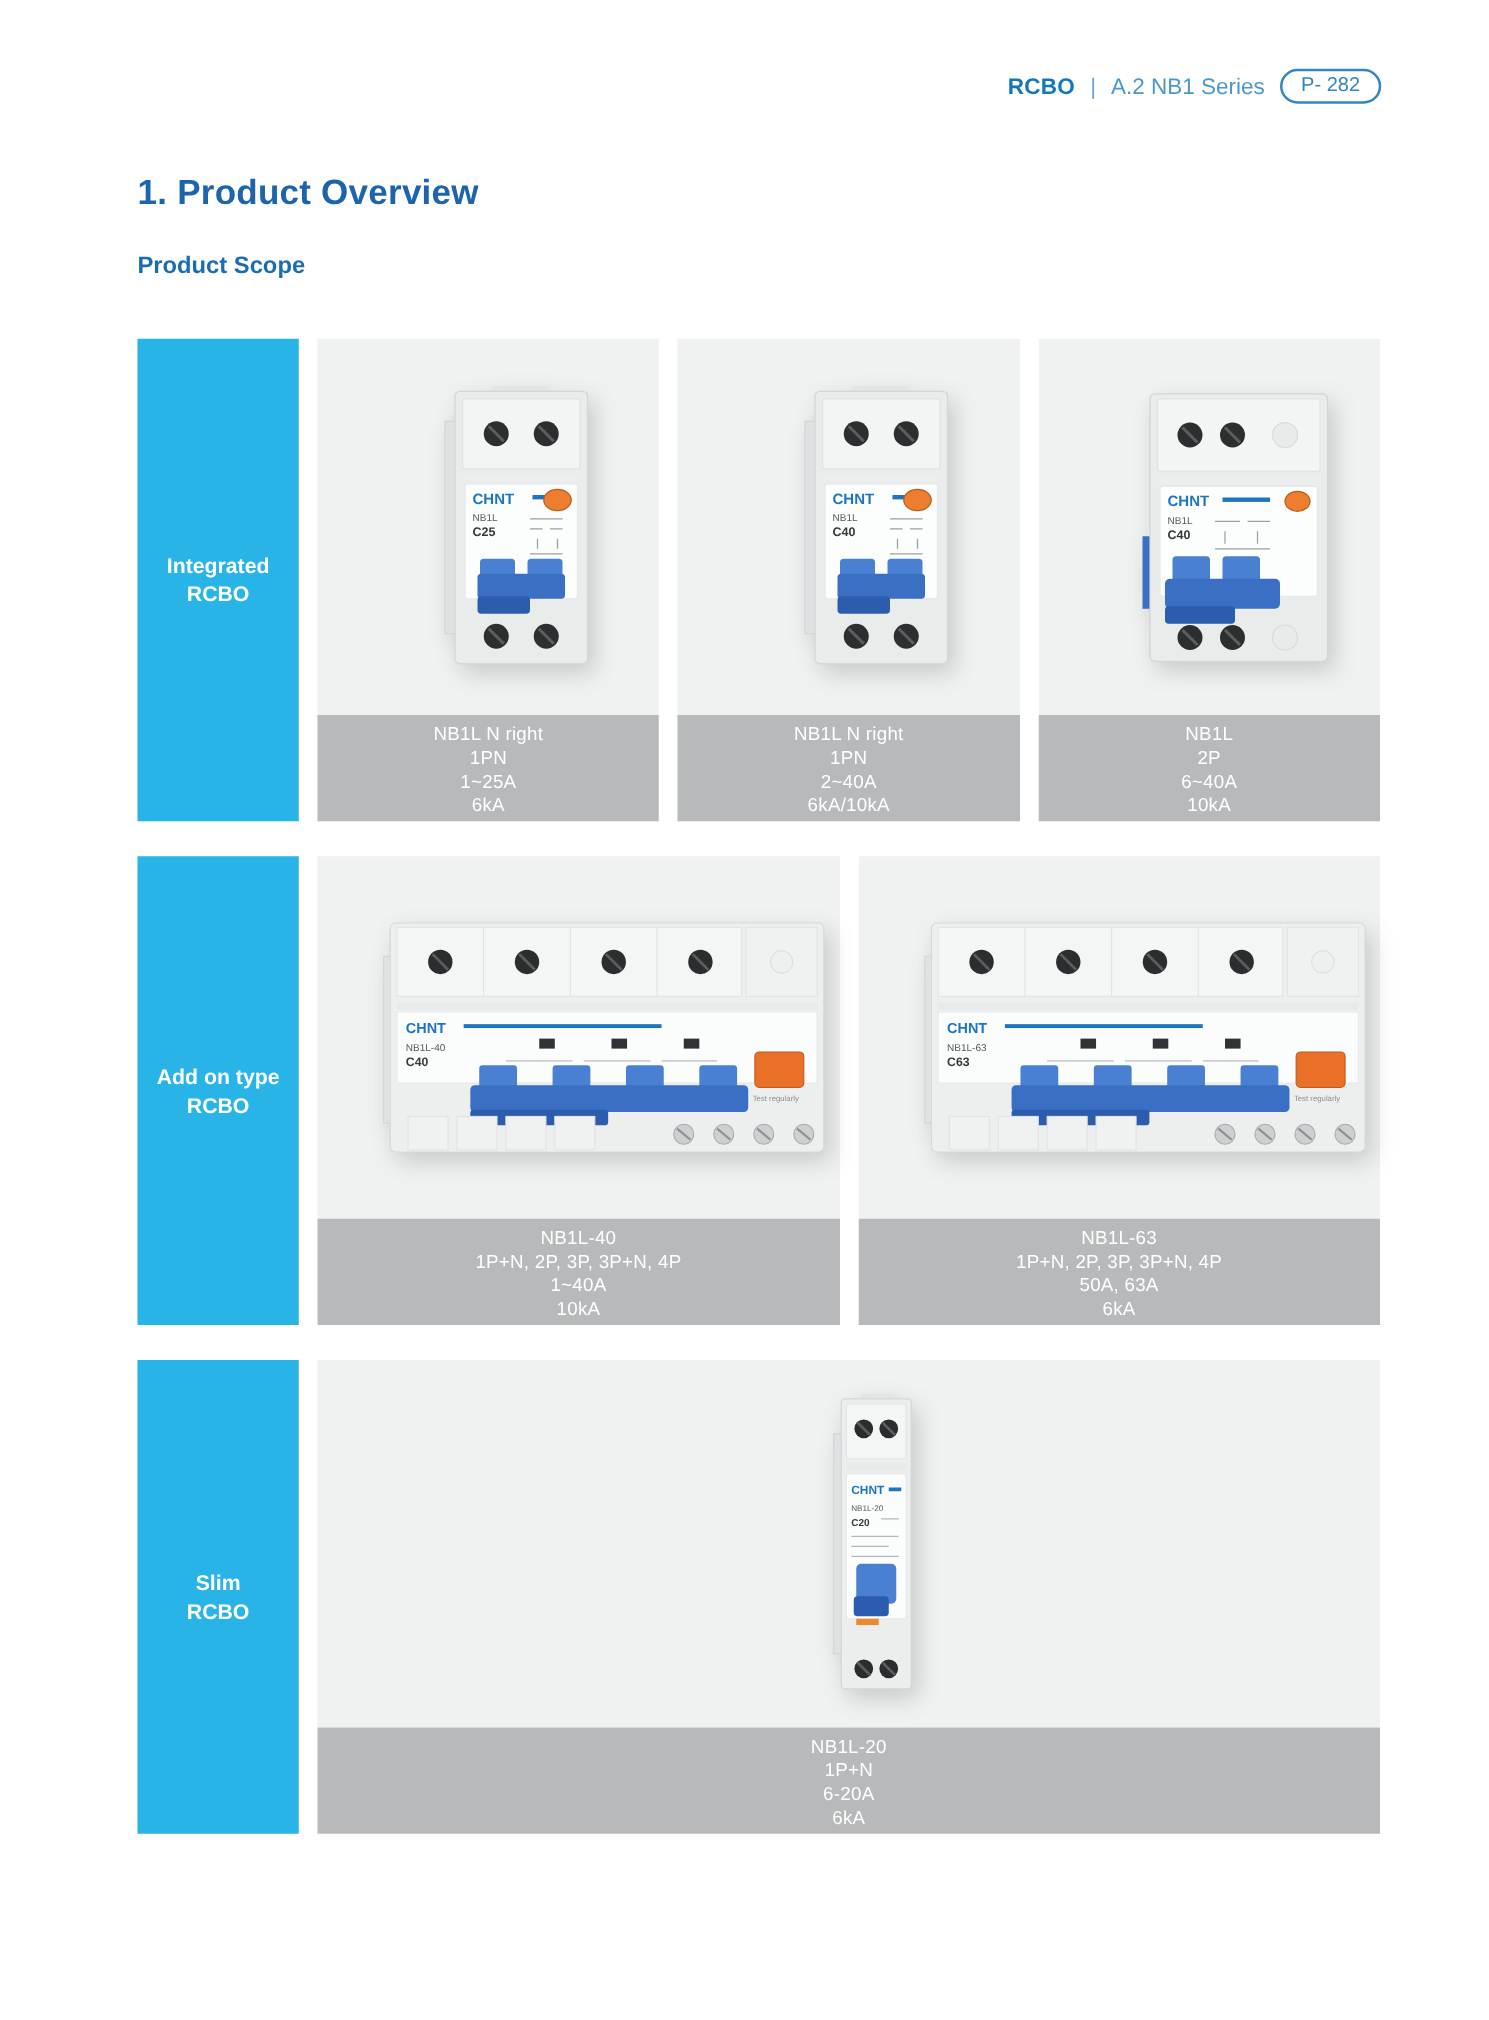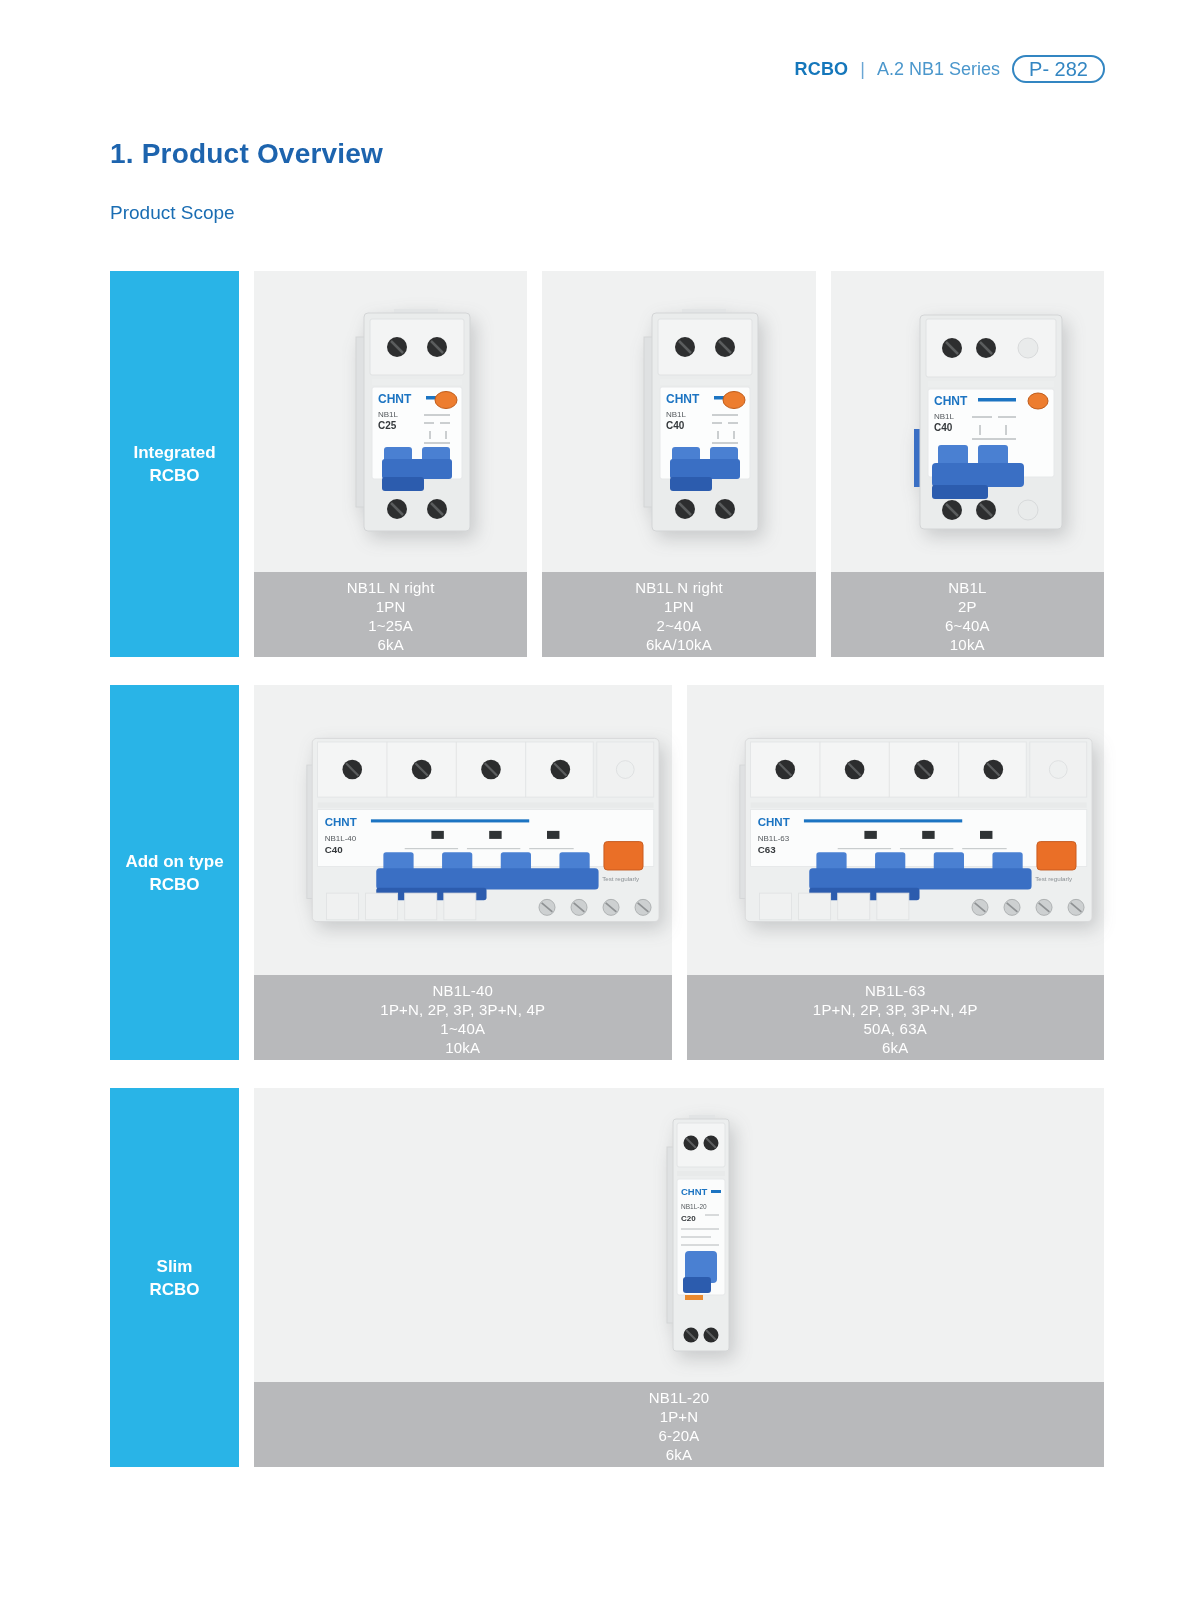--- a/index.html
+++ b/index.html
@@ -4,26 +4,26 @@
 <style>
   html,body{margin:0;padding:0;background:#ffffff;}
   body{font-family:"Liberation Sans", sans-serif;}
   .page{position:relative;width:1191px;height:1616px;background:#ffffff;overflow:hidden;margin:0 auto;}
 
   
   .page-header{position:absolute;top:55px;right:86px;display:flex;align-items:center;gap:12px;}
   .hdr-category{color:#1577bb;font-weight:bold;font-size:18px;letter-spacing:.2px;}
   .hdr-divider{color:#6aa6d4;font-size:18px;font-weight:300;}
   .hdr-series{color:#4b97cc;font-size:18px;}
-  .hdr-badge{border:2px solid #3386c2;color:#3386c2;font-size:20px;border-radius:15px;
+  .hdr-badge{border:2px solid #3386c2;color:#3386c2;font-size:16px;border-radius:15px;
              padding:2px 15px;line-height:20px;}
 
   
   .page-title{position:absolute;left:110px;top:138px;color:#1d64ae;font-size:28px;font-weight:bold;letter-spacing:.2px;}
-  .page-subtitle{position:absolute;left:110px;top:202px;color:#1a6db3;font-size:19px;font-weight:normal;}
+  .page-subtitle{position:absolute;left:110px;top:202px;color:#1a6db3;font-size:19px;font-weight:bold;}
 
   
   .section{position:absolute;left:110px;width:994px;display:flex;gap:15px;}
   .section-1{top:271px;height:386px;}
   .section-2{top:685px;height:375px;}
   .section-3{top:1088px;height:379px;}
   .side-label{flex:0 0 129px;background:#29b4e7;color:#ffffff;display:flex;flex-direction:column;
               justify-content:center;align-items:center;text-align:center;font-weight:bold;
               font-size:17px;line-height:23px;}
   .cols{flex:1;display:flex;gap:15px;min-width:0;}

